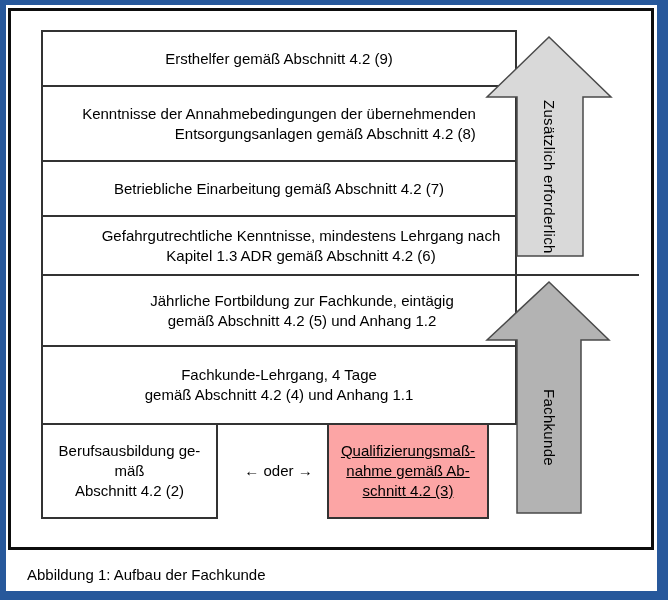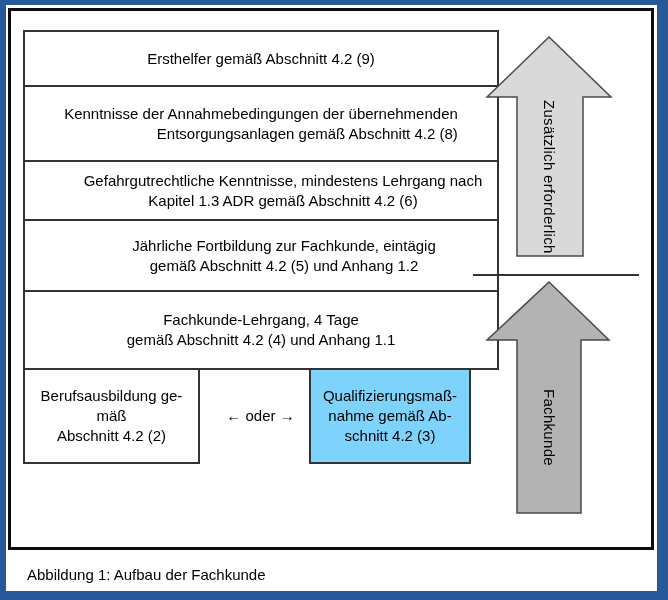--- a/index.html
+++ b/index.html
@@ -12,38 +12,38 @@
     position:absolute;inset:0;box-sizing:border-box;
     border-style:solid;border-color:#27589b;
     border-width:5px 11px 9px 6px;
   }
   
   .black-frame{
     position:absolute;left:8px;top:8px;width:646px;height:542px;
     box-sizing:border-box;border:3px solid #0d0d0d;background:#fff;
   }
   
-  .stack{position:absolute;left:23px;top:30px;width:476px;}
+  .stack{position:absolute;left:41px;top:30px;width:476px;}
   .row{
     box-sizing:border-box;border:2px solid #333;margin-top:-2px;
     display:flex;align-items:center;justify-content:center;
     text-align:center;font-size:15px;line-height:20px;background:#fff;
   }
   .row:first-child{margin-top:0;}
   .row span,.bcell span{white-space:pre-line;}
   .h-r0{height:57px;} .h-r1{height:77px;text-align:right;} .h-r2{height:57px;}
   .h-r3{height:61px;padding-left:44px;} .h-r4{height:73px;padding-left:46px;} .h-r5{height:80px;text-align:center;}
   .bottomrow{display:flex;margin-top:-2px;height:96px;}
   .bcell{
     box-sizing:border-box;display:flex;align-items:center;justify-content:center;
     text-align:center;font-size:15px;line-height:20px;
   }
   .bleft{width:177px;border:2px solid #333;background:#fff;}
   .bmid{width:109px;padding-left:12px;}
-  .bright{width:162px;border:2px solid #333;background:#7dd3fc;}
+  .bright{width:162px;border:2px solid #333;background:#fca5a5;text-decoration:underline;}
   
   .sep-ext{position:absolute;left:473px;top:274px;width:166px;height:2px;background:#333;}
   
   .arrows{position:absolute;left:480px;top:30px;width:145px;height:490px;}
   .arrow-top{fill:#d9d9d9;stroke:#4a4a4a;stroke-width:1.5;}
   .arrow-bottom{fill:#b3b3b3;stroke:#4a4a4a;stroke-width:1.5;}
   .arrow-label{
     position:absolute;left:533px;width:32px;
     writing-mode:vertical-rl;text-orientation:mixed;
     display:flex;align-items:center;justify-content:center;
@@ -62,20 +62,23 @@
   <div class="blue-frame"></div>
   <div class="black-frame"></div>
 
   <div class="stack">
     <div class="row h-r0">
       <span>Ersthelfer gemäß Abschnitt 4.2 (9)</span>
     </div>
     <div class="row h-r1">
       <span>Kenntnisse der Annahmebedingungen der übernehmenden
 Entsorgungsanlagen gemäß Abschnitt 4.2 (8)</span>
+    </div>
+    <div class="row h-r2">
+      <span>Betriebliche Einarbeitung gemäß Abschnitt 4.2 (7)</span>
     </div>
     <div class="row h-r3">
       <span>Gefahrgutrechtliche Kenntnisse, mindestens Lehrgang nach
 Kapitel 1.3 ADR gemäß Abschnitt 4.2 (6)</span>
     </div>
     <div class="row h-r4">
       <span>Jährliche Fortbildung zur Fachkunde, eintägig
 gemäß Abschnitt 4.2 (5) und Anhang 1.2</span>
     </div>
     <div class="row h-r5">

